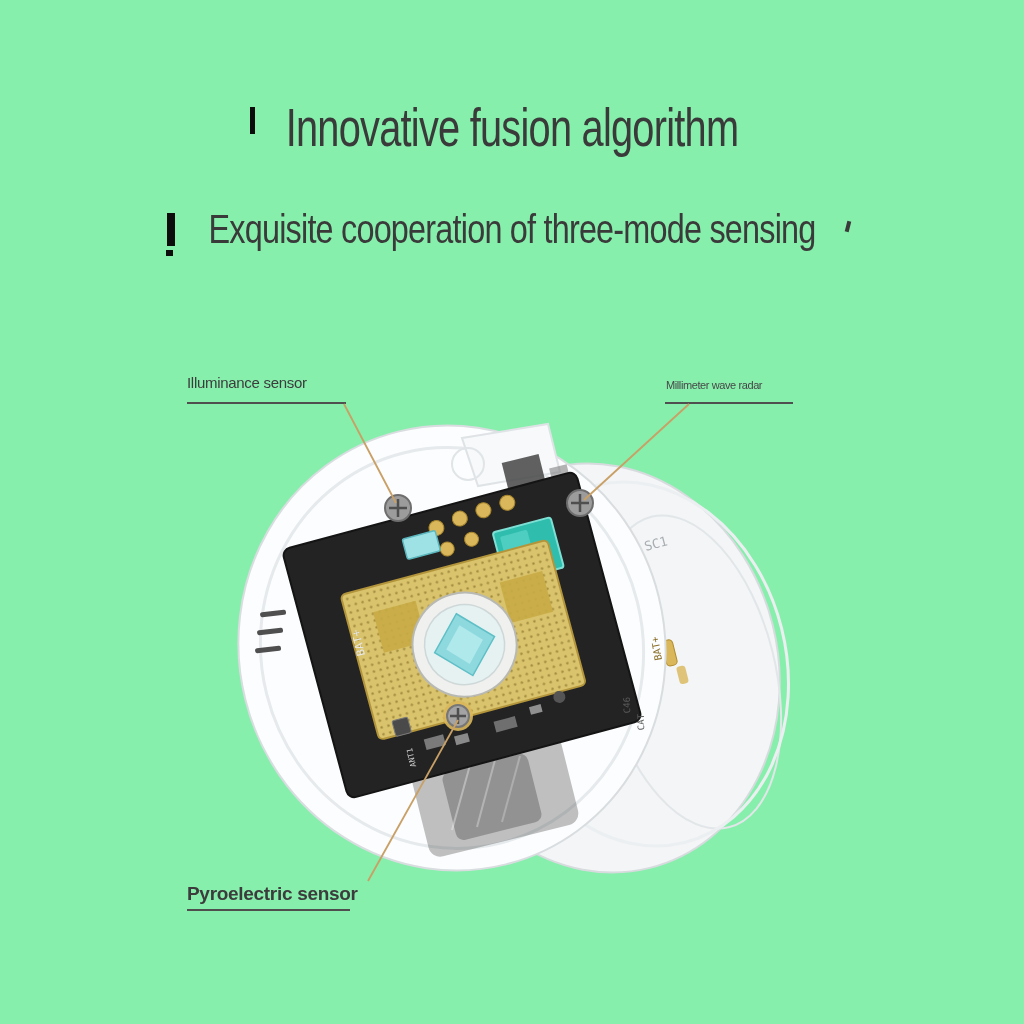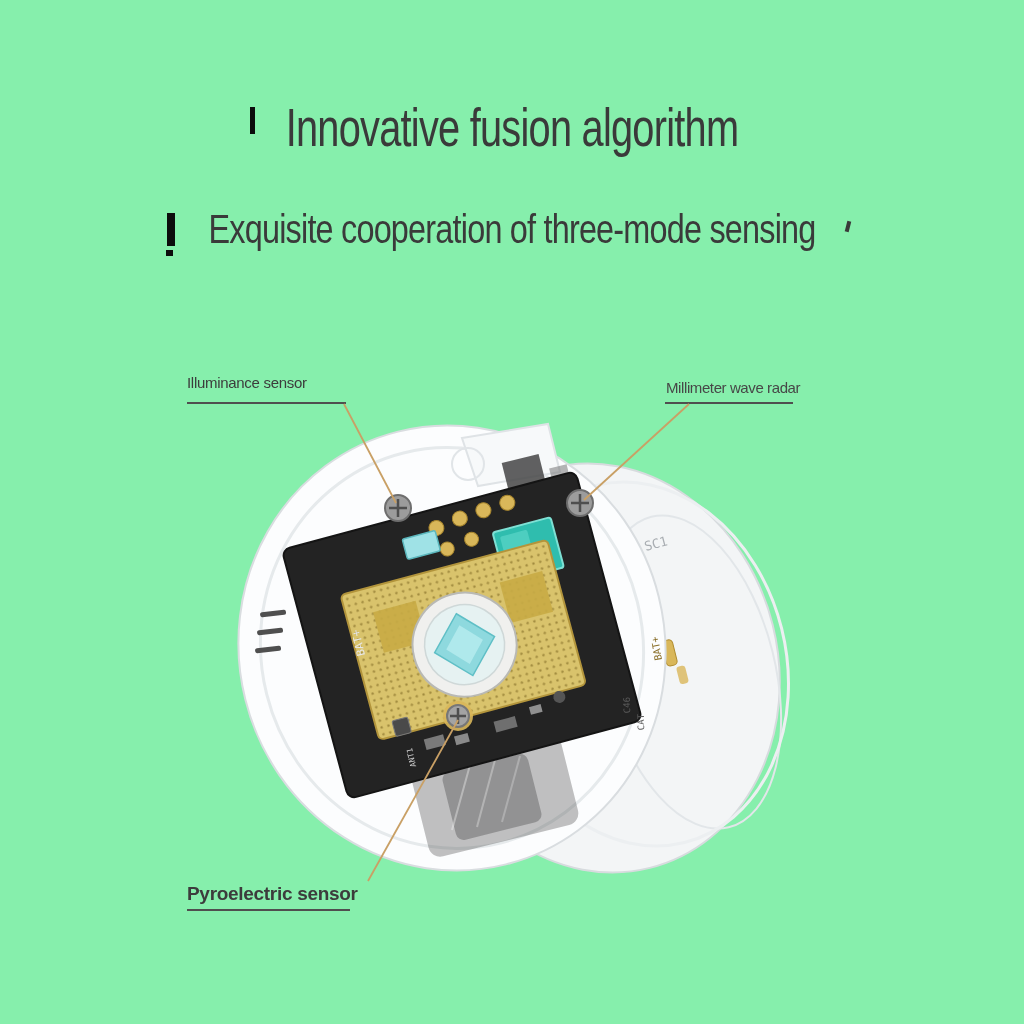--- a/index.html
+++ b/index.html
@@ -19,21 +19,21 @@
     text-align: center; font-size: 41px; font-weight: 400;
     color: #3a3a3a; letter-spacing: -1px;
     transform: scaleX(0.79); transform-origin: 50% 50%;
     white-space: nowrap; z-index: 3;
   }
 
   .callout-label {
     position: absolute; color: #3c3c3c; white-space: nowrap; z-index: 4;
   }
   .label-illuminance { left: 187px; top: 374px; font-size: 15px; letter-spacing: -0.3px; }
-  .label-radar       { left: 666px; top: 379px; font-size: 15px; letter-spacing: -0.4px; color: #474747; }
+  .label-radar       { left: 666px; top: 379px; font-size: 11px; letter-spacing: -0.4px; color: #474747; }
   .label-pyro        { left: 187px; top: 883px; font-size: 19px; letter-spacing: -0.3px; font-weight: bold; }
 
   .glitch { position: absolute; background: #0c0c0c; z-index: 5; }
   .glitch-1  { left: 250px; top: 107px; width: 5px;  height: 27px; }
   .glitch-2  { left: 167px; top: 213px; width: 8px;  height: 33px; }
   .glitch-2b { left: 166px; top: 250px; width: 7px;  height: 6px;  }
   .glitch-3  { left: 846px; top: 221px; width: 4px;  height: 11px; background: #3a3a3a; transform: rotate(14deg); }
 
   .scene-svg { position: absolute; left: 0; top: 0; z-index: 1; }
 </style>

